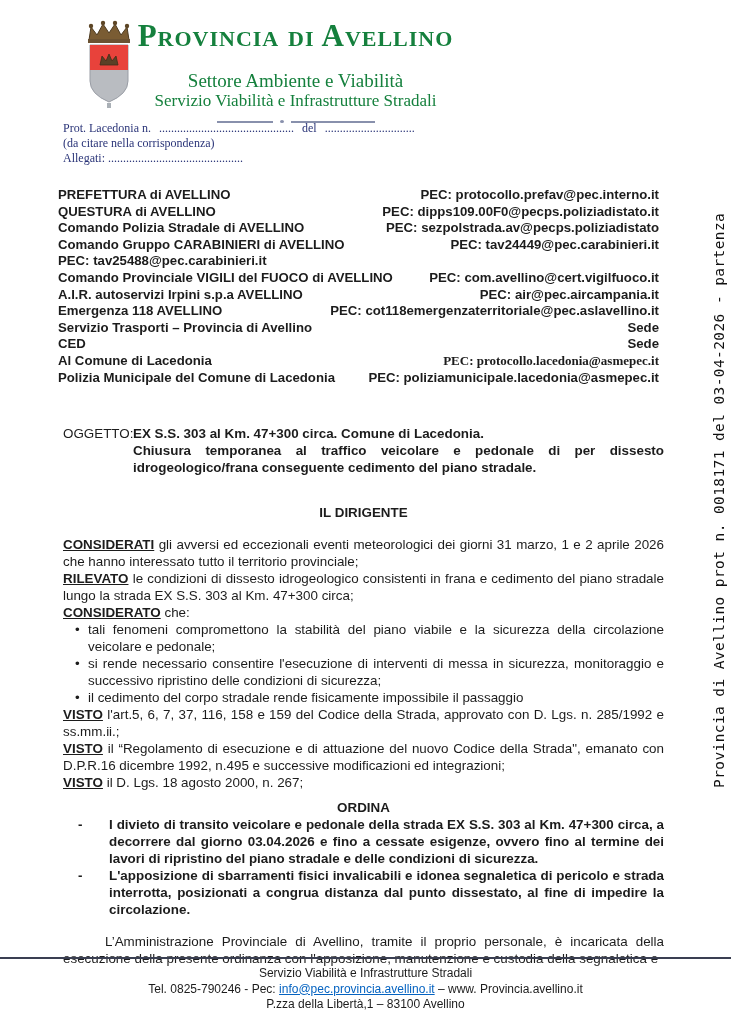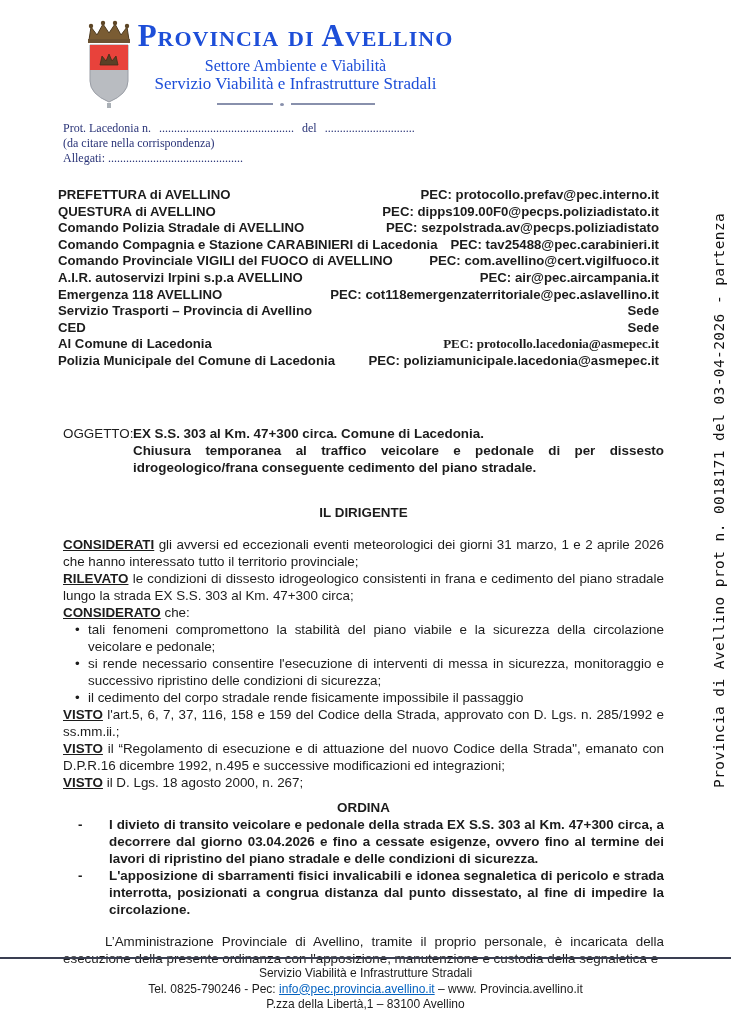--- a/index.html
+++ b/index.html
@@ -27,26 +27,26 @@
     font-family: "DejaVu Sans Mono", "Liberation Mono", monospace;
     font-size: 14.5px;
     letter-spacing: 0.4px;
     color: #111111;
     white-space: nowrap;
   }
 
   
   .coa { position: absolute; top: 18px; left: 76px; width: 70px; height: 94px; }
   .masthead { position: absolute; top: 20px; left: 0; width: 591px; text-align: center;
-    font-family: "Liberation Serif", serif; color: #1d4ed8; }
+    font-family: "Liberation Serif", serif; color: #15803d; }
   .org-title {
     font-size: 31px; font-weight: bold; font-variant: small-caps;
     letter-spacing: 1px; line-height: 1.05;
   }
-  .sector-subtitle { font-size: 16px; margin-top: 4px; line-height: 1.1; }
+  .sector-subtitle { font-size: 19px; margin-top: 18px; line-height: 1.1; }
   .service-subtitle { font-size: 17px; margin-top: 1px; line-height: 1.1; }
   .header-divider {
     margin-top: 9px; display: flex; align-items: center; justify-content: center; gap: 7px;
   }
   .header-divider .rule { height: 0; border-top: 2px solid #8890ac; }
   .header-divider .rule.left { width: 56px; }
   .header-divider .rule.right { width: 84px; }
   .header-divider .mid-dot { width: 4px; height: 3px; background: #8890ac; border-radius: 50%; }
 
   
@@ -160,21 +160,24 @@
     </div>
     <div class="recipient-row">
       <span class="recipient-name">QUESTURA di AVELLINO</span>
       <span class="recipient-contact">PEC: dipps109.00F0@pecps.poliziadistato.it</span>
     </div>
     <div class="recipient-row">
       <span class="recipient-name">Comando Polizia Stradale di AVELLINO</span>
       <span class="recipient-contact">PEC: sezpolstrada.av@pecps.poliziadistato</span>
     </div>
     <div class="recipient-row">
-      <span class="recipient-name">Comando Compagnia e Stazione CARABINIERI di Lacedonia</span>
+      <span class="recipient-name">Comando Gruppo CARABINIERI di AVELLINO</span>
+      <span class="recipient-contact">PEC: tav24449@pec.carabinieri.it</span>
+    </div>
+    <div class="recipient-row">
       <span class="recipient-contact">PEC: tav25488@pec.carabinieri.it</span>
     </div>
     <div class="recipient-row">
       <span class="recipient-name">Comando Provinciale VIGILI del FUOCO di AVELLINO</span>
       <span class="recipient-contact">PEC: com.avellino@cert.vigilfuoco.it</span>
     </div>
     <div class="recipient-row">
       <span class="recipient-name">A.I.R. autoservizi Irpini s.p.a AVELLINO</span>
       <span class="recipient-contact">PEC: air@pec.aircampania.it</span>
     </div>

